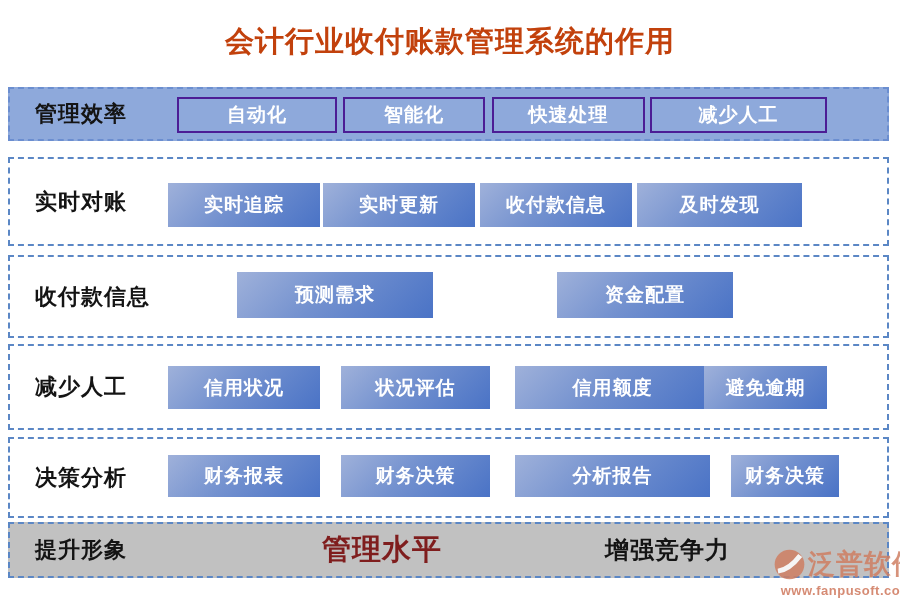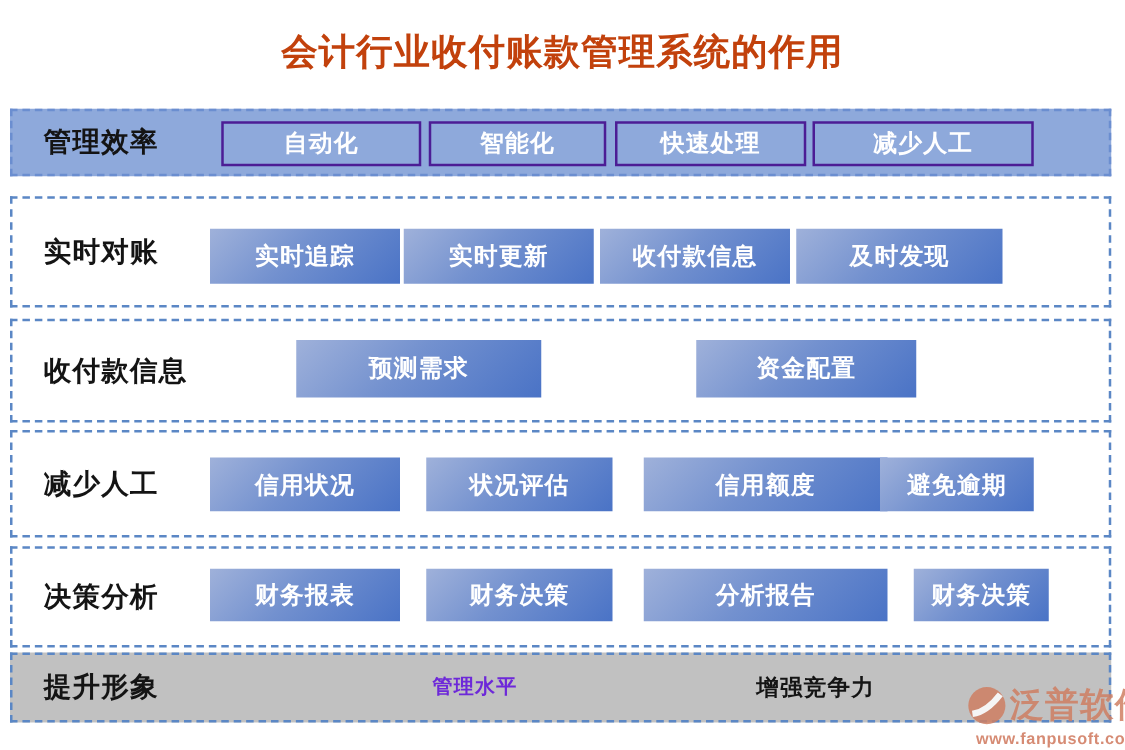--- a/index.html
+++ b/index.html
@@ -46,22 +46,22 @@
   .r4b0{left:158px;top:20px;width:152px;height:43px;}
   .r4b1{left:331px;top:20px;width:149px;height:43px;}
   .r4b2{left:505px;top:20px;width:195px;height:43px;}
   .r4b3{left:694px;top:20px;width:123px;height:43px;}
   
   .r5b0{left:158px;top:16px;width:152px;height:42px;}
   .r5b1{left:331px;top:16px;width:149px;height:42px;}
   .r5b2{left:505px;top:16px;width:195px;height:42px;}
   .r5b3{left:721px;top:16px;width:108px;height:42px;}
   
-  .r6t0{position:absolute;left:312px;top:50%;transform:translateY(-50%);font-size:16px;font-weight:bold;color:#6d28d9;letter-spacing:1px;margin-left:24px;}
-  .r6t1{position:absolute;left:595px;top:50%;transform:translateY(-50%);font-size:18px;font-weight:bold;color:#141414;letter-spacing:1px;}
+  .r6t0{position:absolute;left:312px;top:50%;transform:translateY(-50%);font-size:29px;font-weight:bold;color:#7f1d1d;letter-spacing:1px;}
+  .r6t1{position:absolute;left:595px;top:50%;transform:translateY(-50%);font-size:24px;font-weight:bold;color:#141414;letter-spacing:1px;}
   
   .wm-center{
     position:absolute;left:437px;top:285px;display:flex;align-items:center;gap:4px;
     color:#c7ccd6;opacity:.95;pointer-events:none;
   }
   .wm-center .wm-icon{width:17px;height:17px;color:#c2c7d2;}
   .wm-center .wm-txt{display:flex;flex-direction:column;line-height:1;}
   .wm-center .wm-name{font-size:13px;font-weight:bold;letter-spacing:1px;}
   .wm-center .wm-sub{font-size:5px;letter-spacing:.5px;margin-top:2px;}
   

